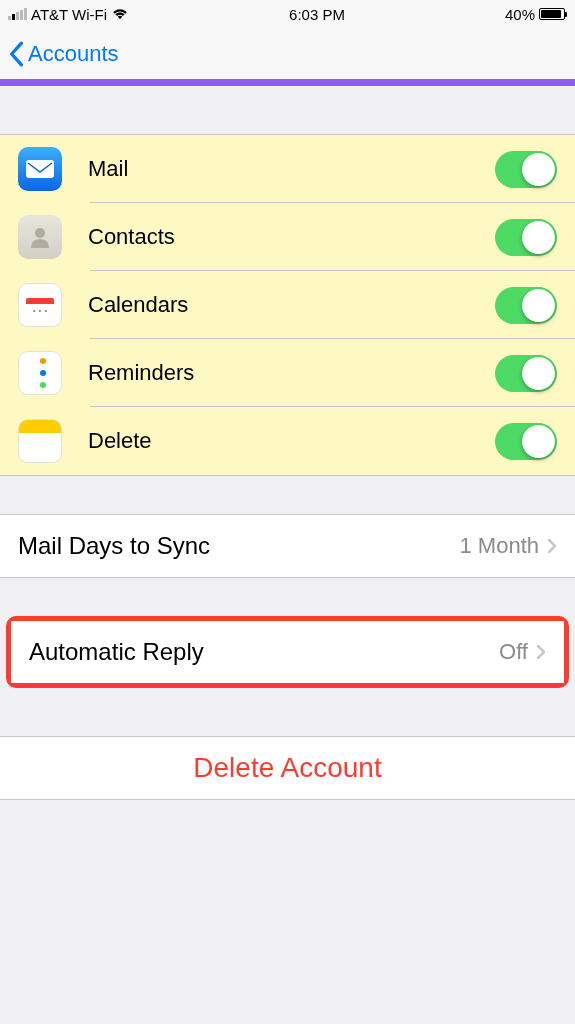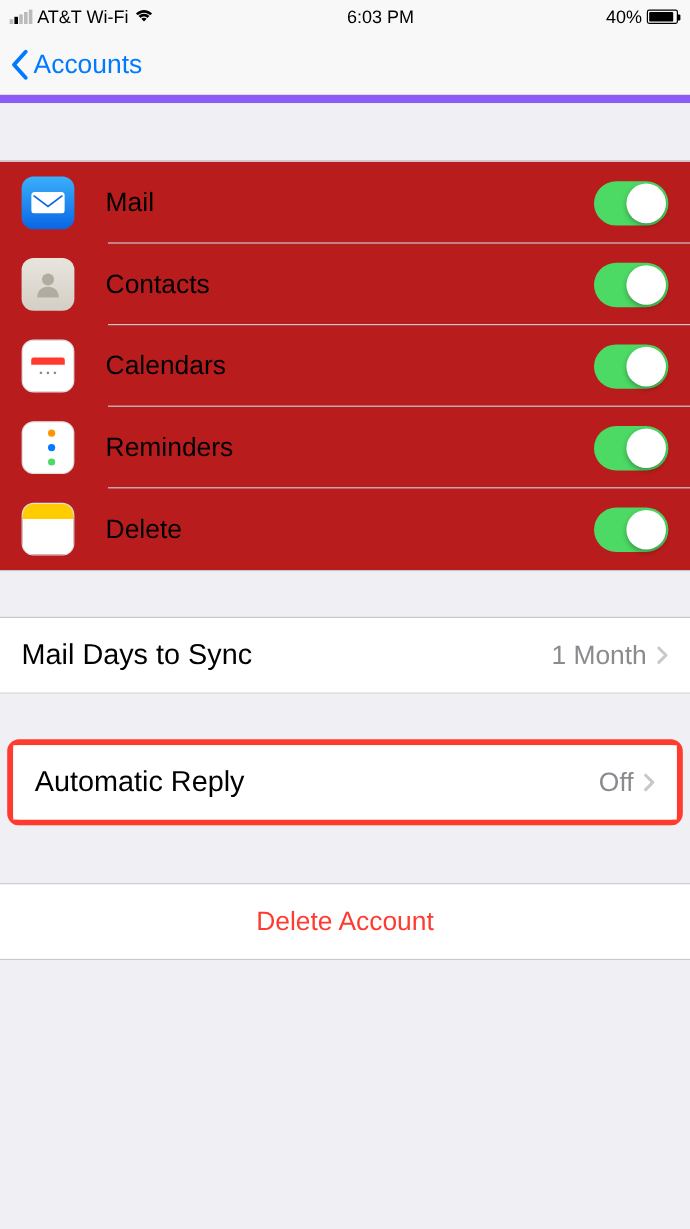--- a/index.html
+++ b/index.html
@@ -98,21 +98,21 @@
       margin-right: 4px;
     }
     .section-spacer {
       height: 48px;
       background: #efeff4;
     }
     .section-spacer.small {
       height: 38px;
     }
     .list-group {
-      background: #b91c1c;
+      background: #fef9c3;
       border-top: 1px solid #c8c7cc;
       border-bottom: 1px solid #c8c7cc;
     }
     .list-row {
       display: flex;
       align-items: center;
       height: 68px;
       padding: 0 18px;
       position: relative;
     }
@@ -209,21 +209,21 @@
     }
     .delete-row {
       height: 62px;
       display: flex;
       align-items: center;
       justify-content: center;
       background: #fff;
     }
     .delete-label {
       color: #ff3b30;
-      font-size: 22px;
+      font-size: 28px;
     }
     .bottom-fill {
       flex: 1;
       background: #efeff4;
     }
     .container {
       display: flex;
       flex-direction: column;
       height: 100%;
     }

